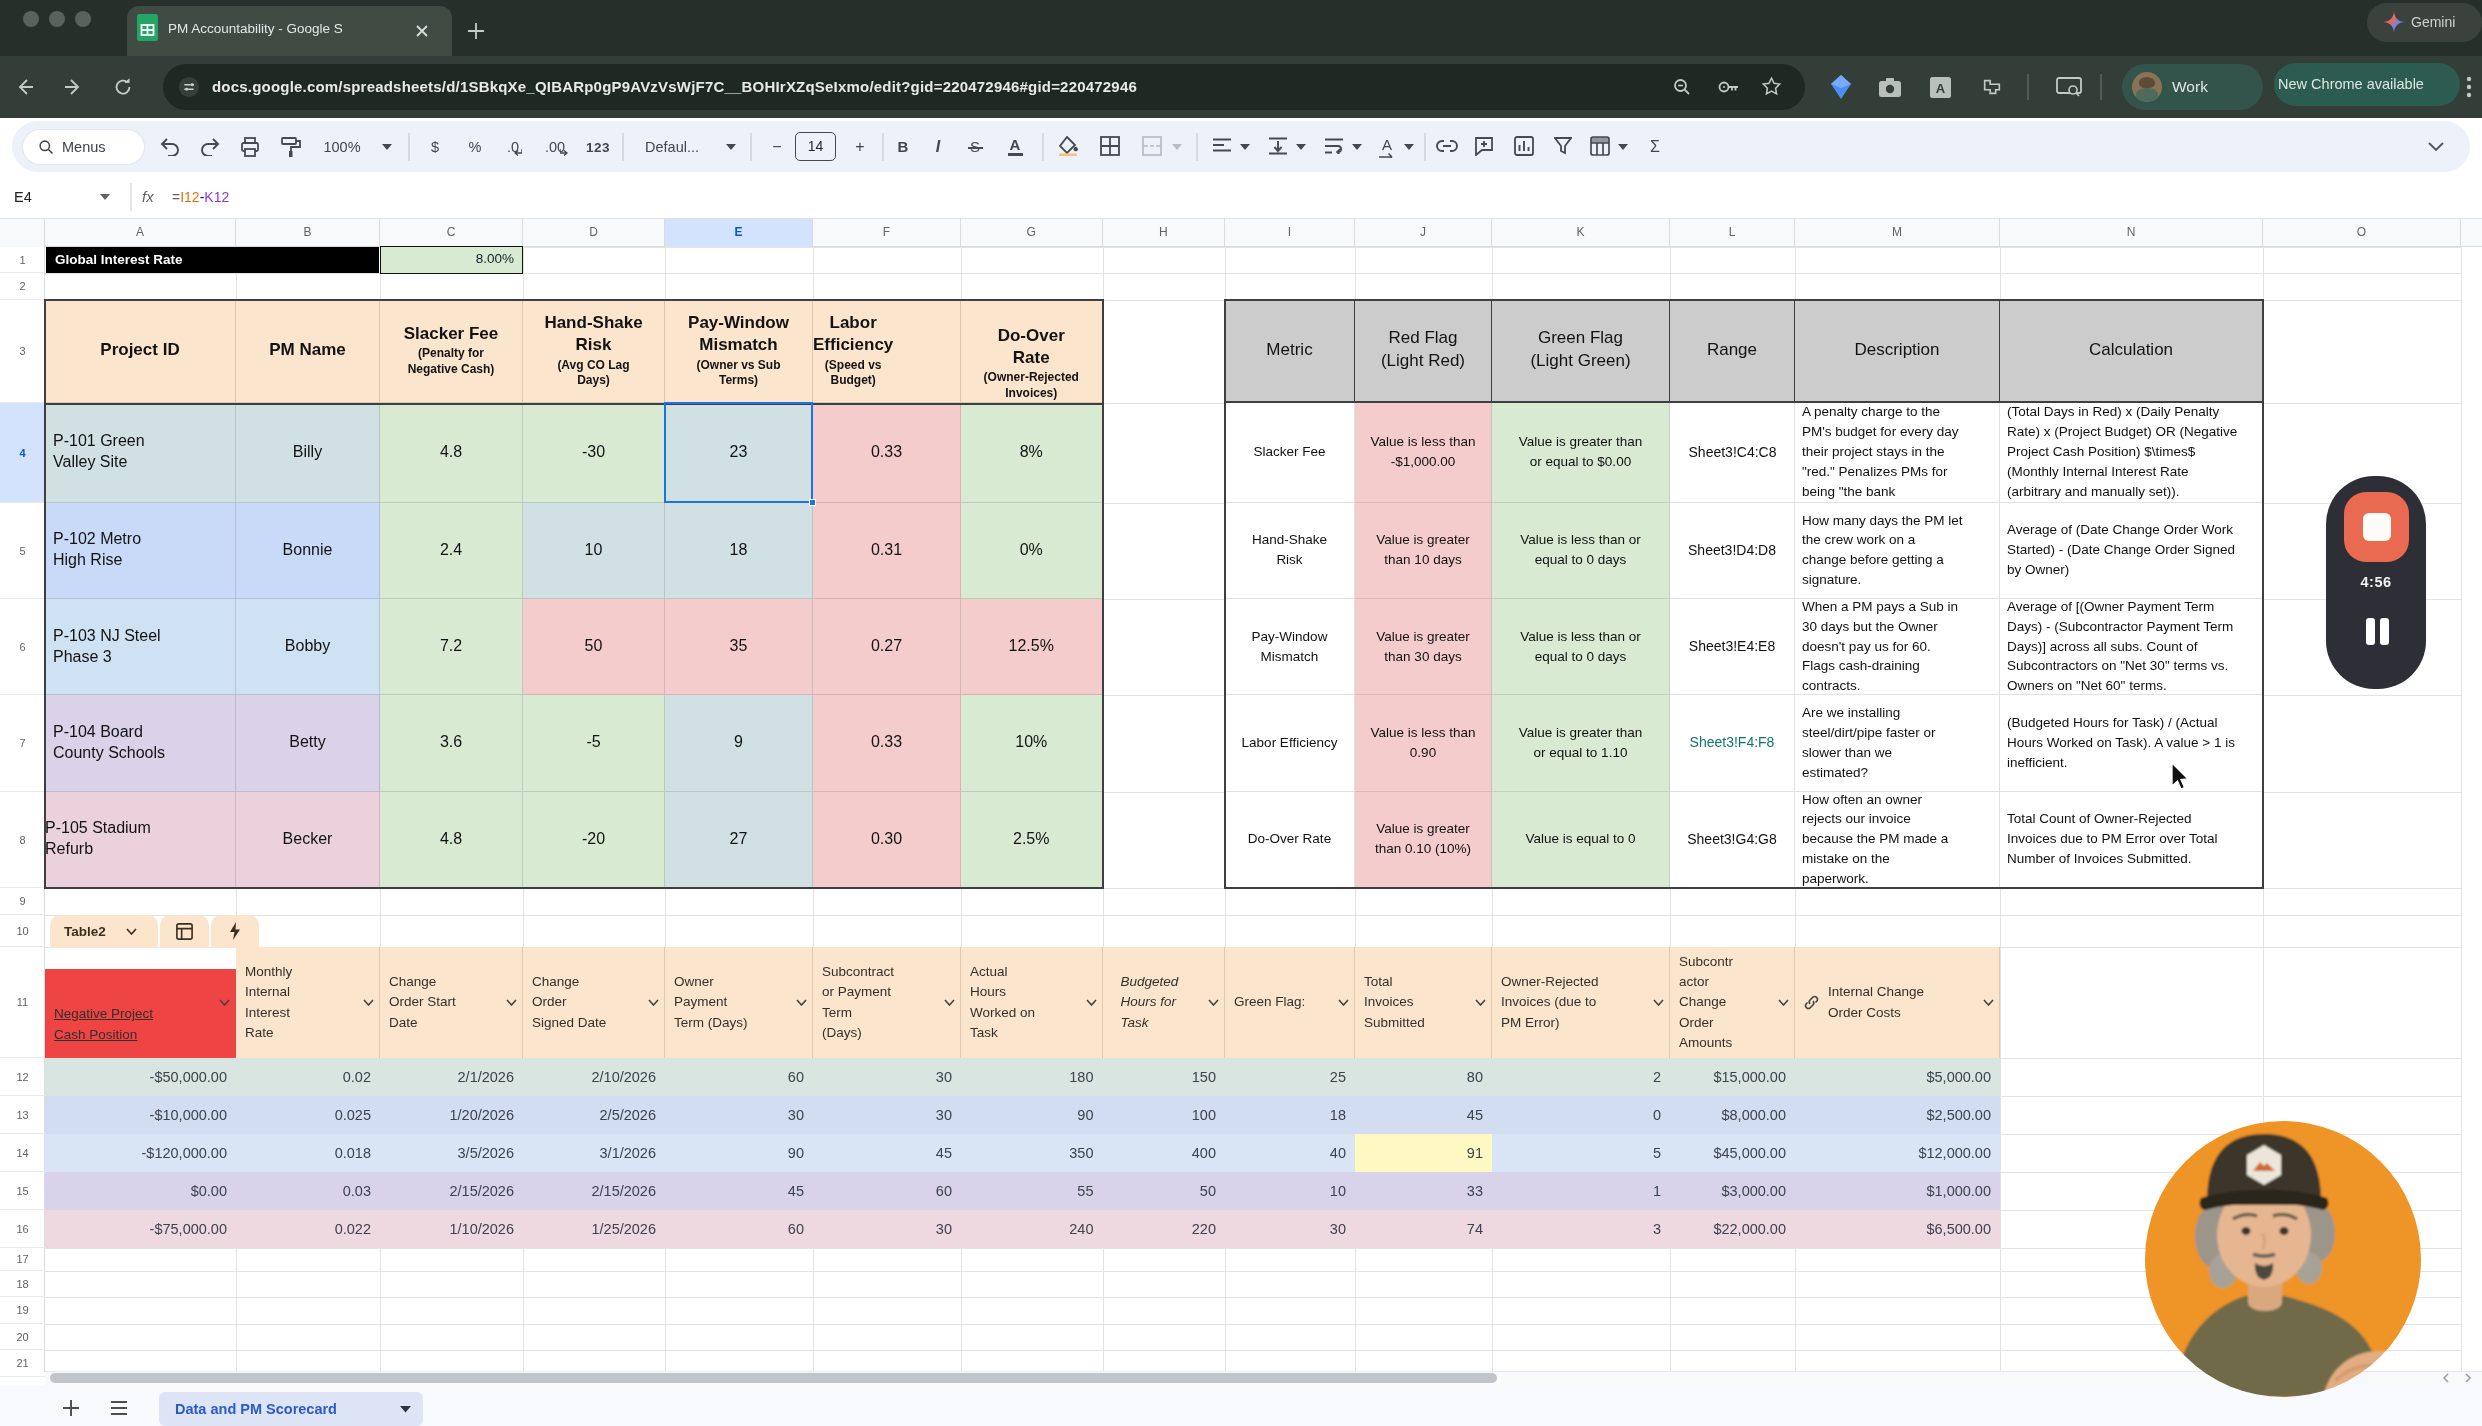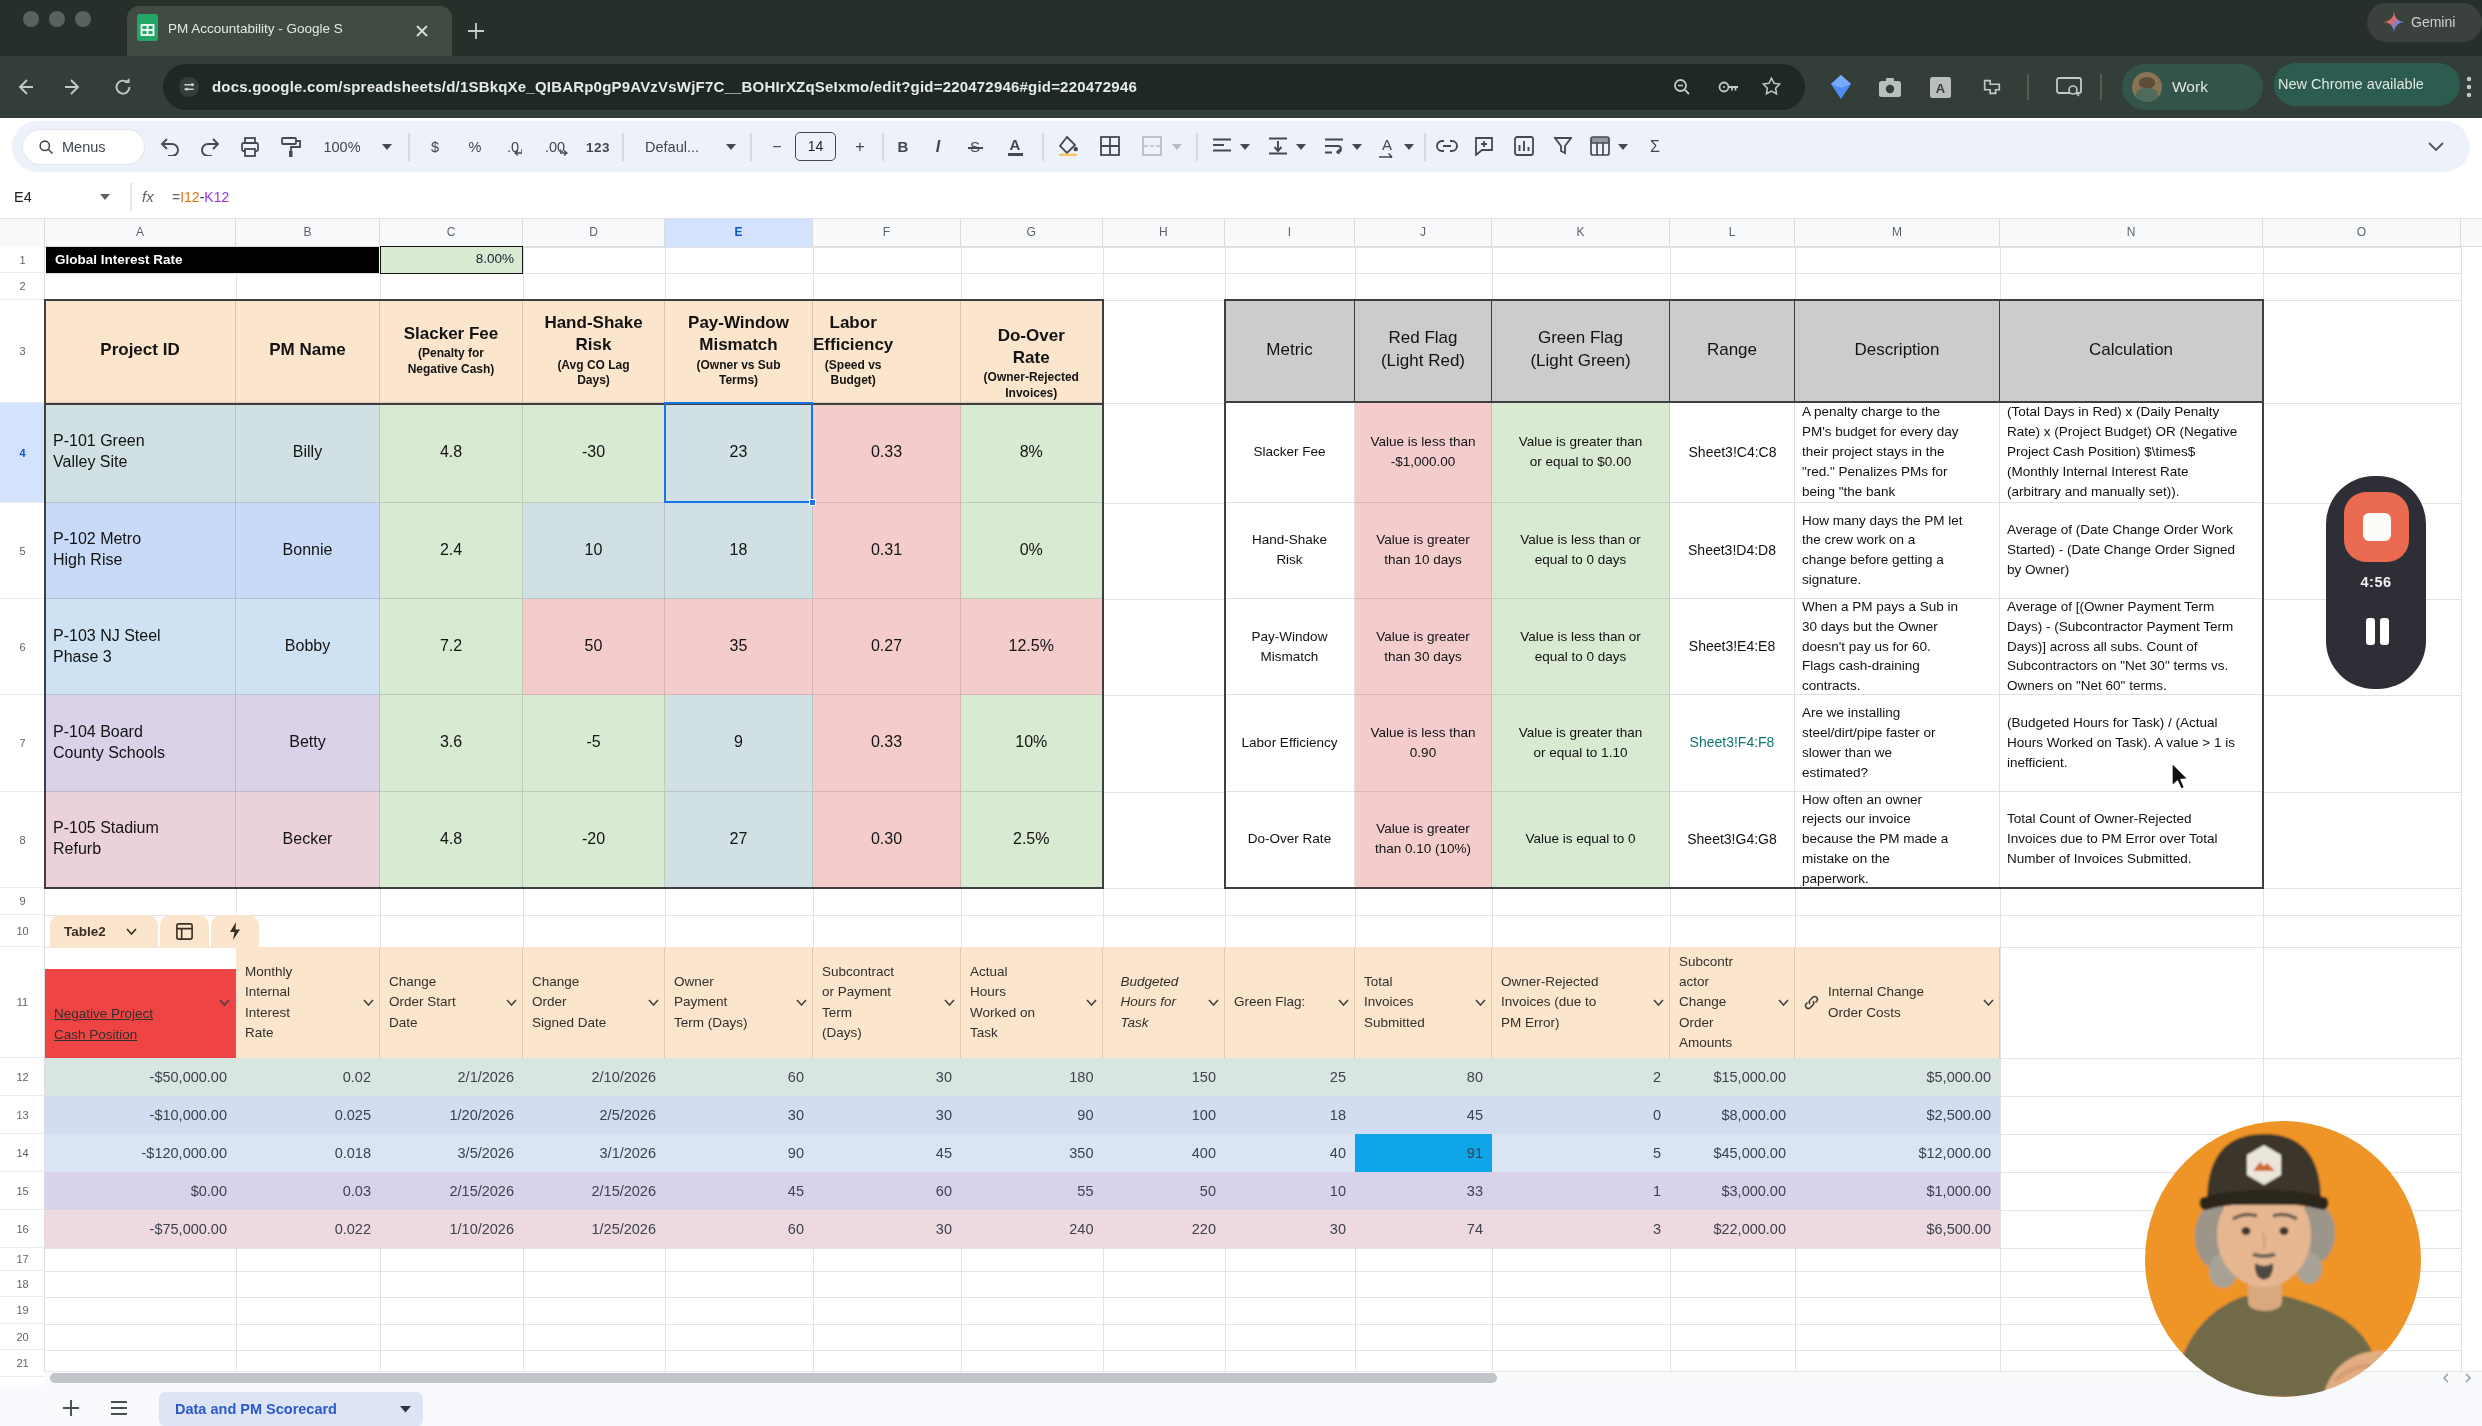--- a/index.html
+++ b/index.html
@@ -386,21 +386,21 @@
 <div style="position:absolute;left:665px;top:599.0px;width:148px;height:96px;background:#f4cccc;border-right:1px solid rgba(110,110,110,0.25);border-bottom:1px solid rgba(110,110,110,0.25);display:flex;align-items:center;justify-content:center;text-align:center;color:#131313;font-size:16px;font-weight:normal;line-height:1.3;padding-left:0px;">35</div>
 <div style="position:absolute;left:813px;top:599.0px;width:148px;height:96px;background:#f4cccc;border-right:1px solid rgba(110,110,110,0.25);border-bottom:1px solid rgba(110,110,110,0.25);display:flex;align-items:center;justify-content:center;text-align:center;color:#131313;font-size:16px;font-weight:normal;line-height:1.3;padding-left:0px;">0.27</div>
 <div style="position:absolute;left:961px;top:599.0px;width:141.5px;height:96px;background:#f4cccc;border-right:1px solid rgba(110,110,110,0.25);border-bottom:1px solid rgba(110,110,110,0.25);display:flex;align-items:center;justify-content:center;text-align:center;color:#131313;font-size:16px;font-weight:normal;line-height:1.3;padding-left:0px;">12.5%</div>
 <div style="position:absolute;left:45px;top:695.0px;width:191px;height:96.5px;background:#d9d2e9;border-right:1px solid rgba(110,110,110,0.25);border-bottom:1px solid rgba(110,110,110,0.25);display:flex;align-items:center;justify-content:flex-start;text-align:left;color:#131313;font-size:16px;font-weight:normal;line-height:1.3;padding-left:8px;">P-104 Board<br>County Schools</div>
 <div style="position:absolute;left:236px;top:695.0px;width:144px;height:96.5px;background:#d9d2e9;border-right:1px solid rgba(110,110,110,0.25);border-bottom:1px solid rgba(110,110,110,0.25);display:flex;align-items:center;justify-content:center;text-align:center;color:#131313;font-size:16px;font-weight:normal;line-height:1.3;padding-left:0px;">Betty</div>
 <div style="position:absolute;left:380px;top:695.0px;width:143px;height:96.5px;background:#d9ead3;border-right:1px solid rgba(110,110,110,0.25);border-bottom:1px solid rgba(110,110,110,0.25);display:flex;align-items:center;justify-content:center;text-align:center;color:#131313;font-size:16px;font-weight:normal;line-height:1.3;padding-left:0px;">3.6</div>
 <div style="position:absolute;left:523px;top:695.0px;width:142px;height:96.5px;background:#d9ead3;border-right:1px solid rgba(110,110,110,0.25);border-bottom:1px solid rgba(110,110,110,0.25);display:flex;align-items:center;justify-content:center;text-align:center;color:#131313;font-size:16px;font-weight:normal;line-height:1.3;padding-left:0px;">-5</div>
 <div style="position:absolute;left:665px;top:695.0px;width:148px;height:96.5px;background:#d0e0e3;border-right:1px solid rgba(110,110,110,0.25);border-bottom:1px solid rgba(110,110,110,0.25);display:flex;align-items:center;justify-content:center;text-align:center;color:#131313;font-size:16px;font-weight:normal;line-height:1.3;padding-left:0px;">9</div>
 <div style="position:absolute;left:813px;top:695.0px;width:148px;height:96.5px;background:#f4cccc;border-right:1px solid rgba(110,110,110,0.25);border-bottom:1px solid rgba(110,110,110,0.25);display:flex;align-items:center;justify-content:center;text-align:center;color:#131313;font-size:16px;font-weight:normal;line-height:1.3;padding-left:0px;">0.33</div>
 <div style="position:absolute;left:961px;top:695.0px;width:141.5px;height:96.5px;background:#d9ead3;border-right:1px solid rgba(110,110,110,0.25);border-bottom:1px solid rgba(110,110,110,0.25);display:flex;align-items:center;justify-content:center;text-align:center;color:#131313;font-size:16px;font-weight:normal;line-height:1.3;padding-left:0px;">10%</div>
-<div style="position:absolute;left:45px;top:791.5px;width:191px;height:96.5px;background:#ead1dc;border-right:1px solid rgba(110,110,110,0.25);border-bottom:1px solid rgba(110,110,110,0.25);display:flex;align-items:center;justify-content:flex-start;text-align:left;color:#131313;font-size:16px;font-weight:normal;line-height:1.3;padding-left:8px;">P-105 Stadium<br>Refurb</div>
+<div style="position:absolute;left:45px;top:791.5px;width:191px;height:96.5px;background:#ead1dc;border-right:1px solid rgba(110,110,110,0.25);border-bottom:1px solid rgba(110,110,110,0.25);display:flex;align-items:center;justify-content:flex-start;text-align:left;color:#131313;font-size:16px;font-weight:normal;line-height:1.3;">P-105 Stadium<br>Refurb</div>
 <div style="position:absolute;left:236px;top:791.5px;width:144px;height:96.5px;background:#ead1dc;border-right:1px solid rgba(110,110,110,0.25);border-bottom:1px solid rgba(110,110,110,0.25);display:flex;align-items:center;justify-content:center;text-align:center;color:#131313;font-size:16px;font-weight:normal;line-height:1.3;padding-left:0px;">Becker</div>
 <div style="position:absolute;left:380px;top:791.5px;width:143px;height:96.5px;background:#d9ead3;border-right:1px solid rgba(110,110,110,0.25);border-bottom:1px solid rgba(110,110,110,0.25);display:flex;align-items:center;justify-content:center;text-align:center;color:#131313;font-size:16px;font-weight:normal;line-height:1.3;padding-left:0px;">4.8</div>
 <div style="position:absolute;left:523px;top:791.5px;width:142px;height:96.5px;background:#d9ead3;border-right:1px solid rgba(110,110,110,0.25);border-bottom:1px solid rgba(110,110,110,0.25);display:flex;align-items:center;justify-content:center;text-align:center;color:#131313;font-size:16px;font-weight:normal;line-height:1.3;padding-left:0px;">-20</div>
 <div style="position:absolute;left:665px;top:791.5px;width:148px;height:96.5px;background:#d0e0e3;border-right:1px solid rgba(110,110,110,0.25);border-bottom:1px solid rgba(110,110,110,0.25);display:flex;align-items:center;justify-content:center;text-align:center;color:#131313;font-size:16px;font-weight:normal;line-height:1.3;padding-left:0px;">27</div>
 <div style="position:absolute;left:813px;top:791.5px;width:148px;height:96.5px;background:#f4cccc;border-right:1px solid rgba(110,110,110,0.25);border-bottom:1px solid rgba(110,110,110,0.25);display:flex;align-items:center;justify-content:center;text-align:center;color:#131313;font-size:16px;font-weight:normal;line-height:1.3;padding-left:0px;">0.30</div>
 <div style="position:absolute;left:961px;top:791.5px;width:141.5px;height:96.5px;background:#d9ead3;border-right:1px solid rgba(110,110,110,0.25);border-bottom:1px solid rgba(110,110,110,0.25);display:flex;align-items:center;justify-content:center;text-align:center;color:#131313;font-size:16px;font-weight:normal;line-height:1.3;padding-left:0px;">2.5%</div>
 <div style="position:absolute;left:44px;top:298.5px;width:1059.5px;height:590.5px;border:2px solid #3f3f3f;"></div>
 <div style="position:absolute;left:45px;top:402.5px;width:1057.5px;height:2px;background:#3f3f3f;"></div>
 <div style="position:absolute;left:664px;top:401.5px;width:149px;height:101.0px;border:2.5px solid #1a73e8;"></div>
 <div style="position:absolute;left:809px;top:498.5px;width:7px;height:7px;background:#1a73e8;border:1px solid #fff;"></div>
@@ -540,21 +540,21 @@
 <div style="position:absolute;left:1795.0px;top:1096px;width:205px;height:38px;background:#d3ddf2;display:flex;align-items:center;justify-content:flex-end;color:#3c434e;font-size:14.5px;padding-right:9px;">$2,500.00</div>
 <div style="position:absolute;left:45px;top:1134px;width:191px;height:38px;background:#d9e5f5;display:flex;align-items:center;justify-content:flex-end;color:#3c434e;font-size:14.5px;padding-right:9px;">-$120,000.00</div>
 <div style="position:absolute;left:236px;top:1134px;width:144px;height:38px;background:#d9e5f5;display:flex;align-items:center;justify-content:flex-end;color:#3c434e;font-size:14.5px;padding-right:9px;">0.018</div>
 <div style="position:absolute;left:380px;top:1134px;width:143px;height:38px;background:#d9e5f5;display:flex;align-items:center;justify-content:flex-end;color:#3c434e;font-size:14.5px;padding-right:9px;">3/5/2026</div>
 <div style="position:absolute;left:523px;top:1134px;width:142px;height:38px;background:#d9e5f5;display:flex;align-items:center;justify-content:flex-end;color:#3c434e;font-size:14.5px;padding-right:9px;">3/1/2026</div>
 <div style="position:absolute;left:665px;top:1134px;width:148px;height:38px;background:#d9e5f5;display:flex;align-items:center;justify-content:flex-end;color:#3c434e;font-size:14.5px;padding-right:9px;">90</div>
 <div style="position:absolute;left:813px;top:1134px;width:148px;height:38px;background:#d9e5f5;display:flex;align-items:center;justify-content:flex-end;color:#3c434e;font-size:14.5px;padding-right:9px;">45</div>
 <div style="position:absolute;left:961px;top:1134px;width:141.5px;height:38px;background:#d9e5f5;display:flex;align-items:center;justify-content:flex-end;color:#3c434e;font-size:14.5px;padding-right:9px;">350</div>
 <div style="position:absolute;left:1102.5px;top:1134px;width:122.5px;height:38px;background:#d9e5f5;display:flex;align-items:center;justify-content:flex-end;color:#3c434e;font-size:14.5px;padding-right:9px;">400</div>
 <div style="position:absolute;left:1225.0px;top:1134px;width:130px;height:38px;background:#d9e5f5;display:flex;align-items:center;justify-content:flex-end;color:#3c434e;font-size:14.5px;padding-right:9px;">40</div>
-<div style="position:absolute;left:1355.0px;top:1134px;width:137px;height:38px;background:#0ea5e9;display:flex;align-items:center;justify-content:flex-end;color:#3c434e;font-size:14.5px;padding-right:9px;">91</div>
+<div style="position:absolute;left:1355.0px;top:1134px;width:137px;height:38px;background:#fef9c3;display:flex;align-items:center;justify-content:flex-end;color:#3c434e;font-size:14.5px;padding-right:9px;">91</div>
 <div style="position:absolute;left:1492.0px;top:1134px;width:178px;height:38px;background:#d9e5f5;display:flex;align-items:center;justify-content:flex-end;color:#3c434e;font-size:14.5px;padding-right:9px;">5</div>
 <div style="position:absolute;left:1670.0px;top:1134px;width:125px;height:38px;background:#d9e5f5;display:flex;align-items:center;justify-content:flex-end;color:#3c434e;font-size:14.5px;padding-right:9px;">$45,000.00</div>
 <div style="position:absolute;left:1795.0px;top:1134px;width:205px;height:38px;background:#d9e5f5;display:flex;align-items:center;justify-content:flex-end;color:#3c434e;font-size:14.5px;padding-right:9px;">$12,000.00</div>
 <div style="position:absolute;left:45px;top:1172px;width:191px;height:38px;background:#d8d3eb;display:flex;align-items:center;justify-content:flex-end;color:#3c434e;font-size:14.5px;padding-right:9px;">$0.00</div>
 <div style="position:absolute;left:236px;top:1172px;width:144px;height:38px;background:#d8d3eb;display:flex;align-items:center;justify-content:flex-end;color:#3c434e;font-size:14.5px;padding-right:9px;">0.03</div>
 <div style="position:absolute;left:380px;top:1172px;width:143px;height:38px;background:#d8d3eb;display:flex;align-items:center;justify-content:flex-end;color:#3c434e;font-size:14.5px;padding-right:9px;">2/15/2026</div>
 <div style="position:absolute;left:523px;top:1172px;width:142px;height:38px;background:#d8d3eb;display:flex;align-items:center;justify-content:flex-end;color:#3c434e;font-size:14.5px;padding-right:9px;">2/15/2026</div>
 <div style="position:absolute;left:665px;top:1172px;width:148px;height:38px;background:#d8d3eb;display:flex;align-items:center;justify-content:flex-end;color:#3c434e;font-size:14.5px;padding-right:9px;">45</div>
 <div style="position:absolute;left:813px;top:1172px;width:148px;height:38px;background:#d8d3eb;display:flex;align-items:center;justify-content:flex-end;color:#3c434e;font-size:14.5px;padding-right:9px;">60</div>
 <div style="position:absolute;left:961px;top:1172px;width:141.5px;height:38px;background:#d8d3eb;display:flex;align-items:center;justify-content:flex-end;color:#3c434e;font-size:14.5px;padding-right:9px;">55</div>

